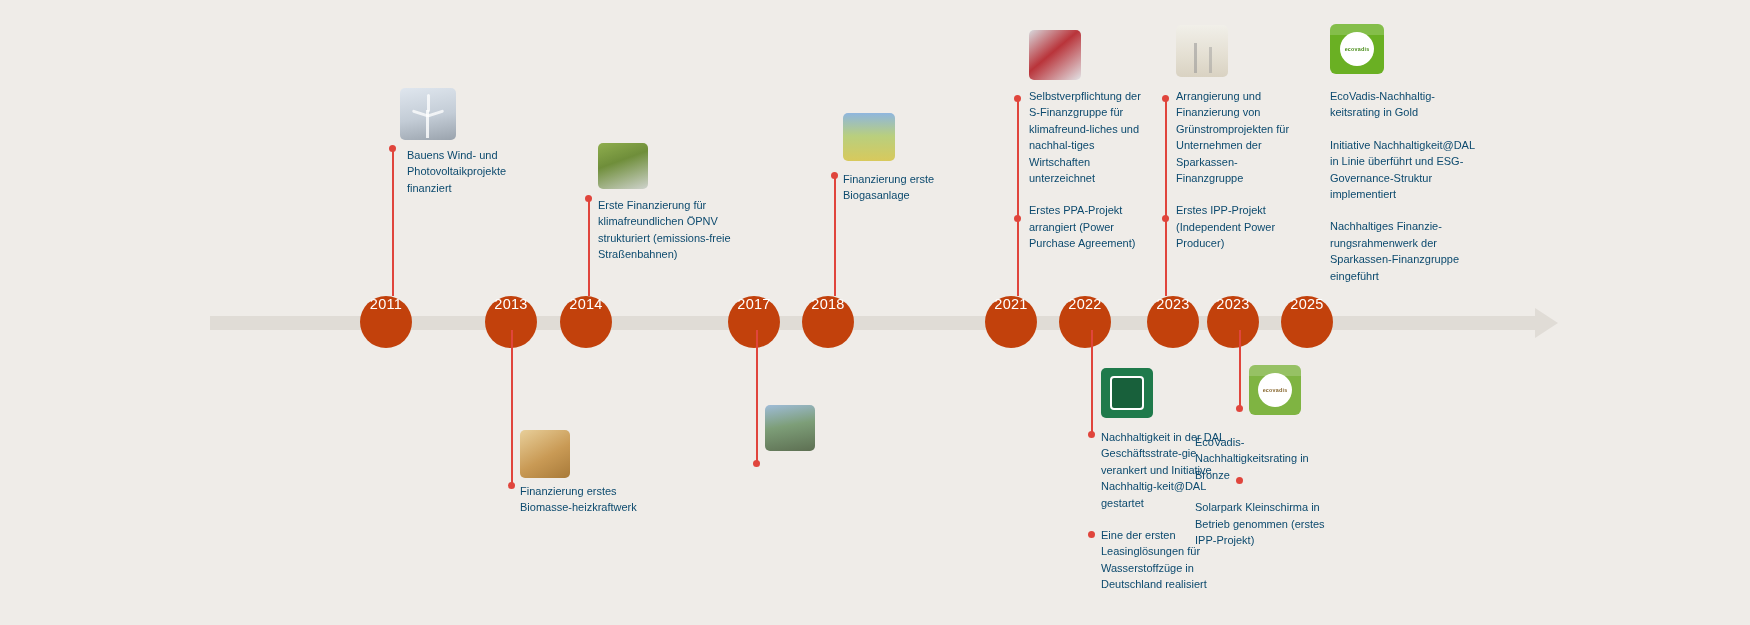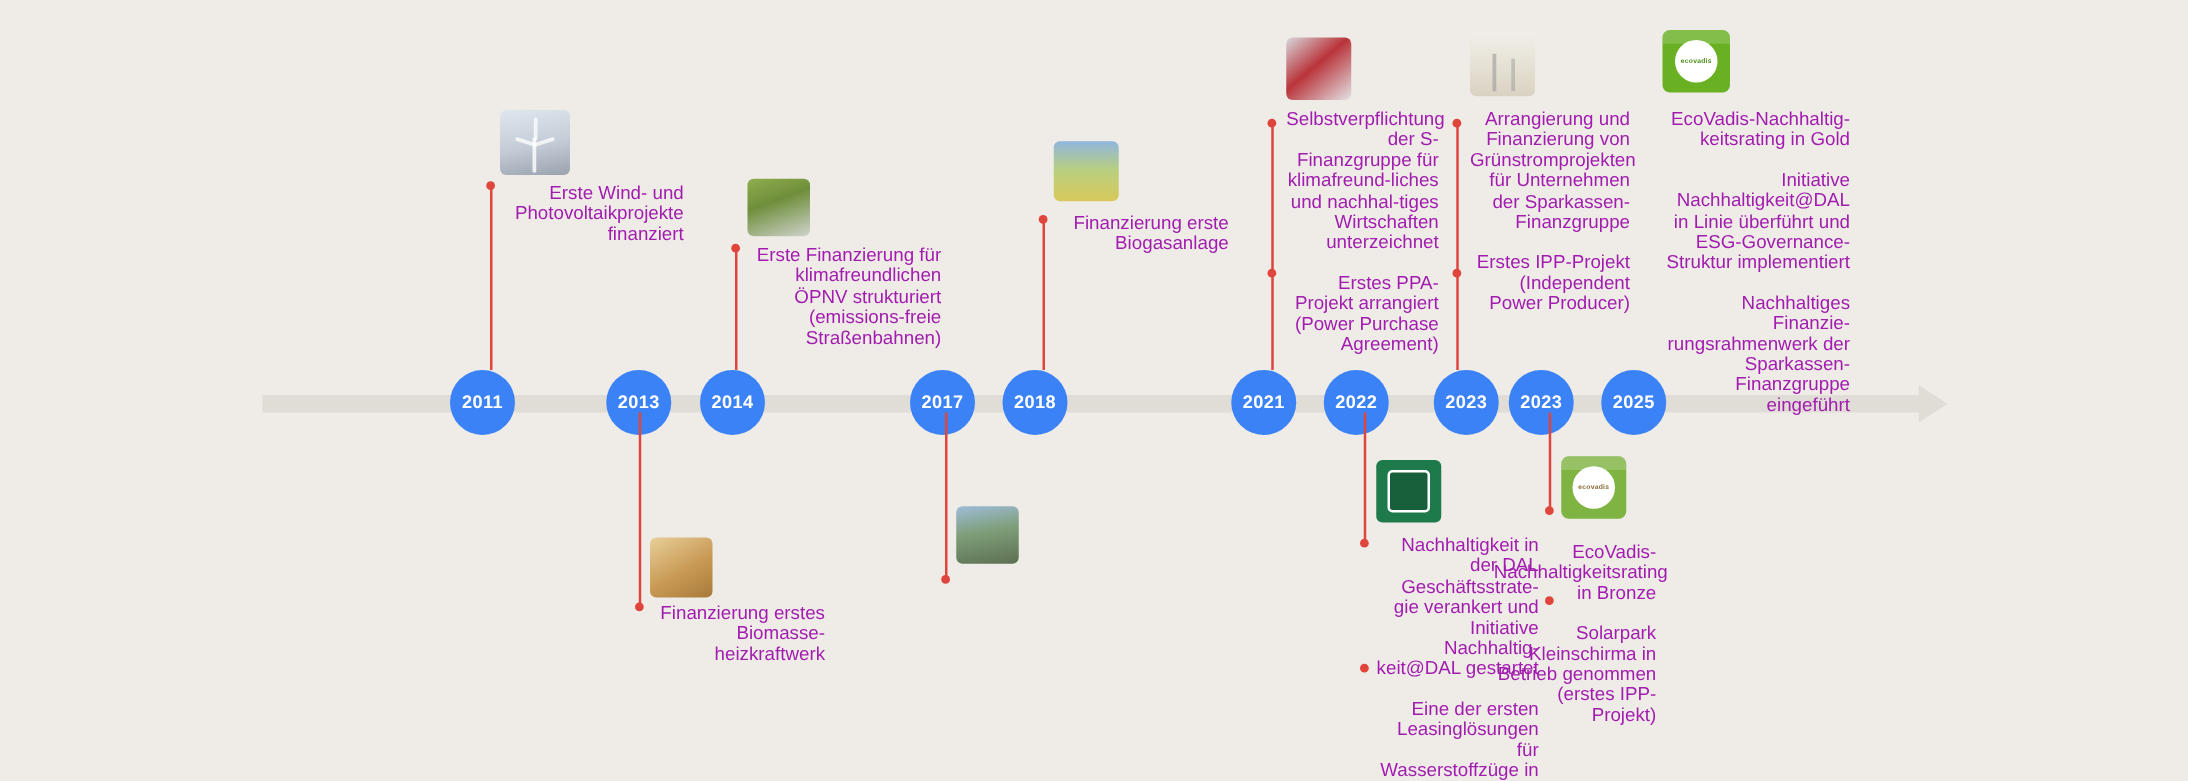--- a/index.html
+++ b/index.html
@@ -39,26 +39,26 @@
     border-bottom: 15px solid transparent;
     border-left: 23px solid #e0dcd6;
   }
 
   
   .year {
     position: absolute;
     width: 52px;
     height: 52px;
     border-radius: 50%;
-    background: #3b82f6;
+    background: #c2410c;
     color: #ffffff;
     font-size: 14.5px;
-    font-weight: bold;
+    font-weight: normal;
     display: flex;
-    align-items: center;
+    align-items: flex-start;
     justify-content: center;
     top: 296px;
     letter-spacing: .3px;
   }
 
   
   .conn {
     position: absolute;
     width: 1.6px;
     background: #e0453c;
@@ -67,24 +67,23 @@
     position: absolute;
     width: 7px;
     height: 7px;
     border-radius: 50%;
     background: #e0453c;
   }
 
   
   .block {
     position: absolute;
-    font-size: 15px;
+    font-size: 11px;
     line-height: 16.4px;
-    color: #a21caf;
-    text-align: right;
+    color: #0c4a6e;
   }
   .block p {
     margin: 0 0 16px 0;
   }
   .block p:last-child { margin-bottom: 0; }
 
   
   .thumb {
     position: absolute;
     border-radius: 5px;
@@ -190,21 +189,21 @@
 
   <div class="conn" style="left:392px; top:148px; height:148px;"></div>
   <div class="dot" style="left:389px; top:145px;"></div>
   <div class="thumb photo-wind" style="left:400px; top:88px; width:56px; height:52px;">
     <div class="mast" style="left:26px; top:22px; height:28px;"></div>
     <div class="blade" style="left:27px; top:6px; width:2.5px; height:18px;"></div>
     <div class="blade" style="left:12px; top:24px; width:17px; height:2.5px; transform:rotate(18deg);"></div>
     <div class="blade" style="left:27px; top:24px; width:17px; height:2.5px; transform:rotate(-18deg);"></div>
   </div>
   <div class="block" style="left:407px; top:147px; width:140px;">
-    <p>Erste Wind- und Photovoltaikprojekte finanziert</p>
+    <p>Bauens Wind- und Photovoltaikprojekte finanziert</p>
   </div>
 
   <div class="conn" style="left:511px; top:330px; height:155px;"></div>
   <div class="dot" style="left:508px; top:482px;"></div>
   <div class="thumb photo-bio" style="left:520px; top:430px; width:50px; height:48px;"></div>
   <div class="block" style="left:520px; top:483px; width:140px;">
     <p>Finanzierung erstes Biomasse-heizkraftwerk</p>
   </div>
 
   <div class="conn" style="left:588px; top:198px; height:98px;"></div>

